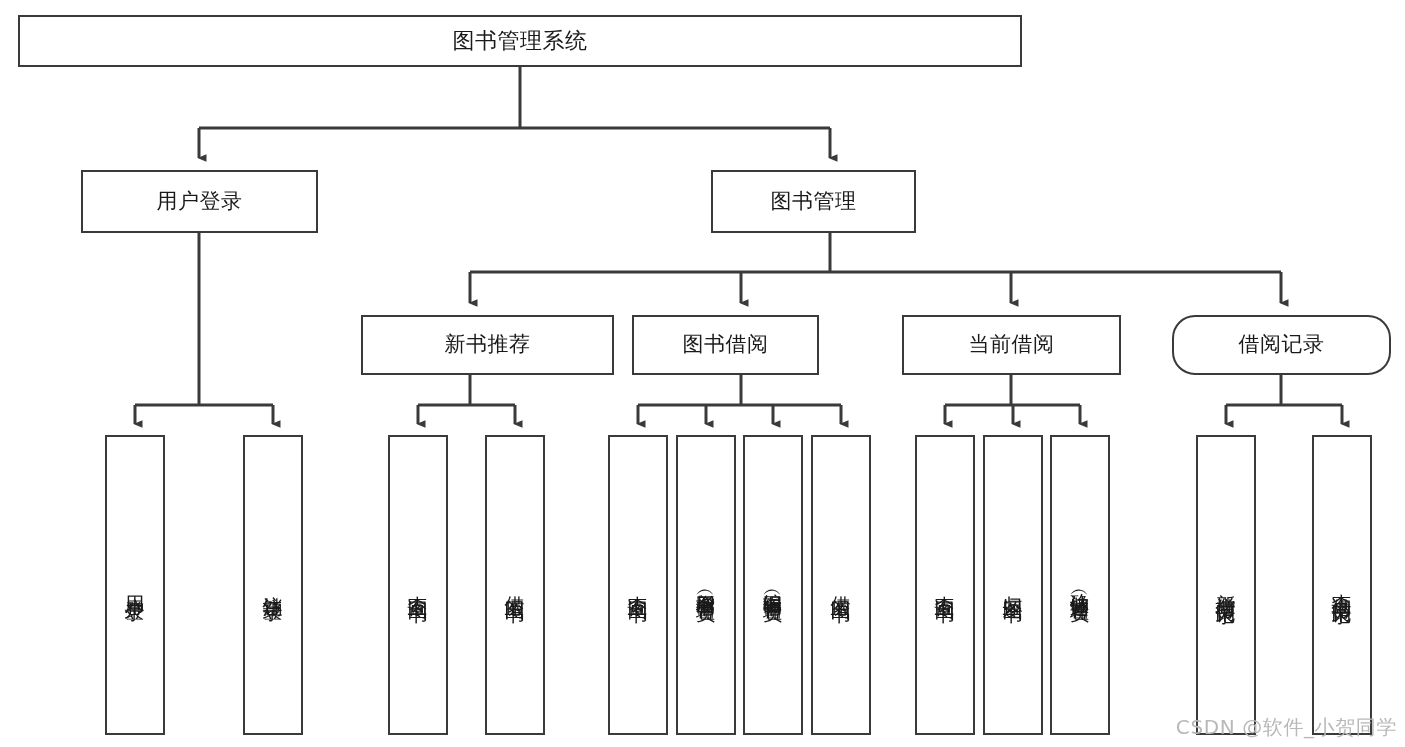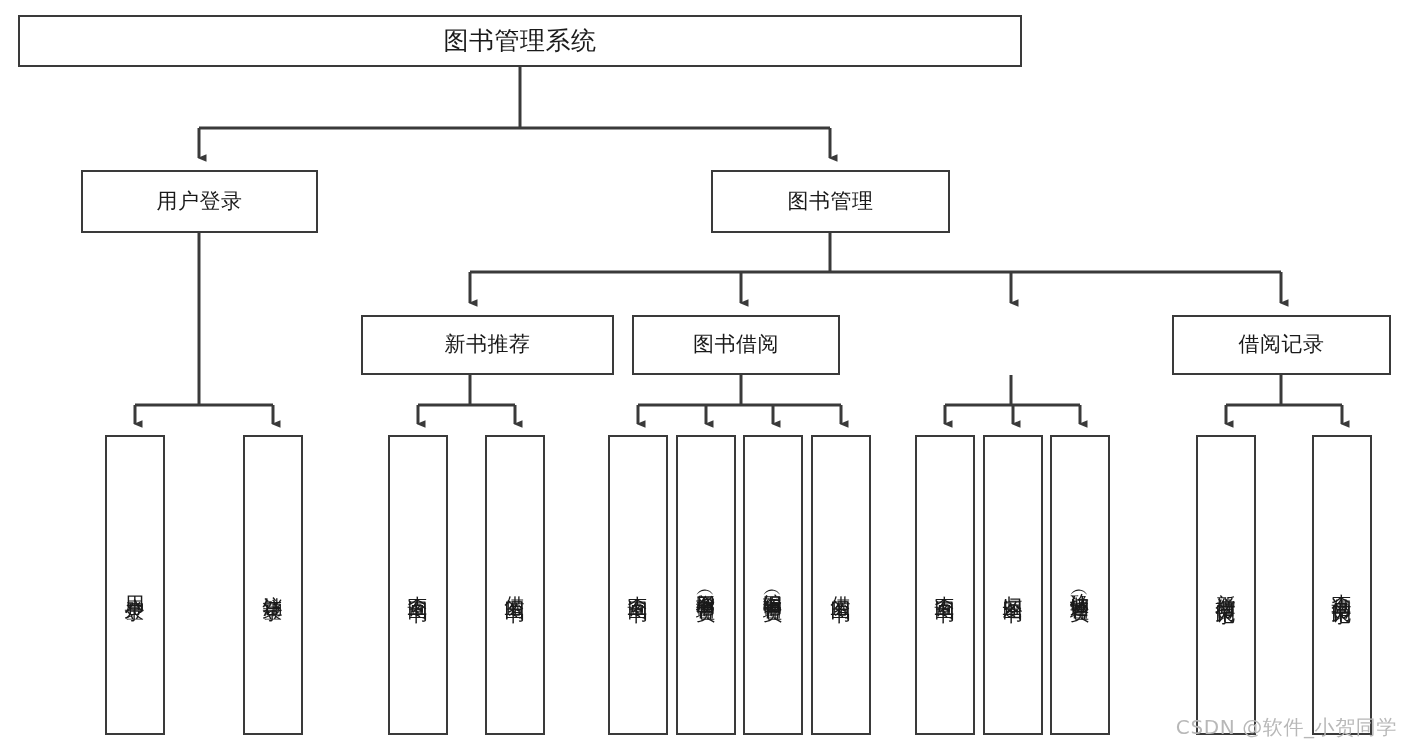--- a/index.html
+++ b/index.html
@@ -38,21 +38,21 @@
   .node .label {
     display: block;
     text-align: center;
     line-height: 1.12;
     letter-spacing: 0.5px;
   }
   .node.horiz .label {
     font-size: 21px;
   }
   .node.root .label {
-    font-size: 25px;
+    font-size: 22px;
   }
   .node.vert {
     padding: 6px 0;
     align-items: center;
     justify-content: center;
   }
   .node.vert .label {
     writing-mode: vertical-rl;
     text-orientation: upright;
     font-size: 20px;
@@ -131,31 +131,34 @@
     </g>
   </svg>
 
   <div class="node horiz root" style="left:18px; top:15px; width:1004px; height:52px;">
     <span class="label">图书管理系统</span>
   </div>
 
   <div class="node horiz" style="left:81px; top:170px; width:237px; height:63px;">
     <span class="label">用户登录</span>
   </div>
-  <div class="node horiz" style="left:711px; top:170px; width:239px; height:63px;">
+  <div class="node horiz" style="left:711px; top:170px; width:205px; height:63px;">
     <span class="label">图书管理</span>
   </div>
 
   <div class="node horiz" style="left:361px; top:315px; width:253px; height:60px;">
     <span class="label">新书推荐</span>
   </div>
-  <div class="node horiz" style="left:632px; top:315px; width:208px; height:60px;">
+  <div class="node horiz" style="left:632px; top:315px; width:187px; height:60px;">
     <span class="label">图书借阅</span>
   </div>
-  <div class="node horiz" style="left:1172px; top:315px; width:219px; height:60px;">
+  <div class="node horiz" style="left:902px; top:315px; width:219px; height:60px;">
+    <span class="label">当前借阅</span>
+  </div>
+  <div class="node horiz" style="left:1172px; top:315px; width:219px; height:60px;border-radius:23px;">
     <span class="label">借阅记录</span>
   </div>
 
   <div class="node vert" style="left:105px; top:435px; width:60px; height:300px;">
     <span class="label">用户登录</span>
   </div>
   <div class="node vert" style="left:243px; top:435px; width:60px; height:300px;">
     <span class="label">注销登录</span>
   </div>
   <div class="node vert" style="left:388px; top:435px; width:60px; height:300px;">

